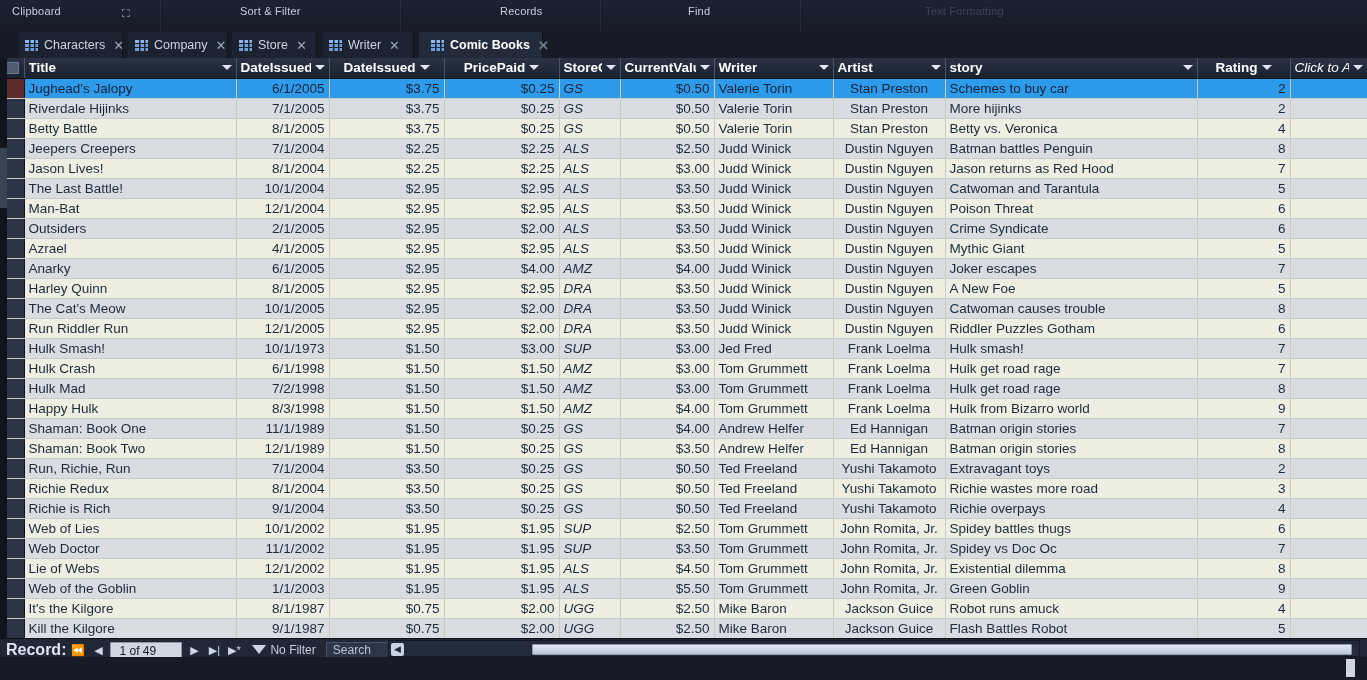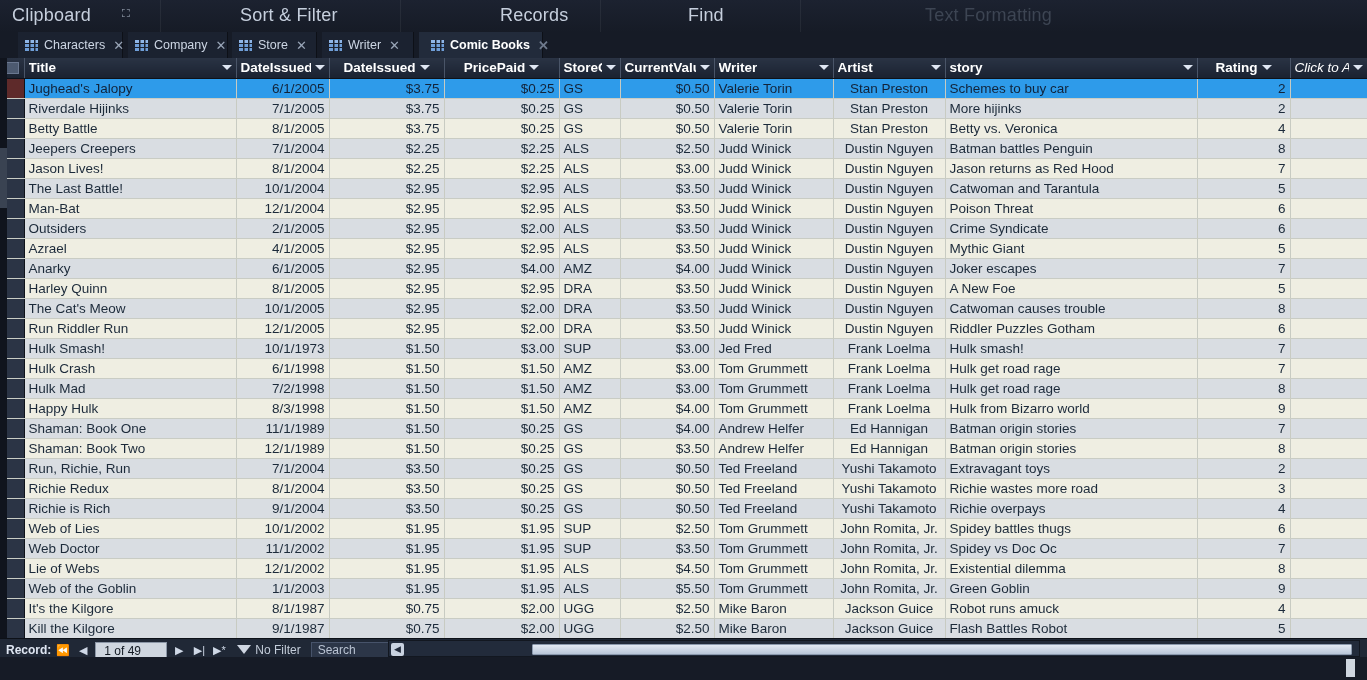--- a/index.html
+++ b/index.html
@@ -11,21 +11,21 @@
   }
   #app { position: relative; width: 1367px; height: 680px; background: #1a1f2b; }
 
   
   .ribbon {
     position: absolute; left: 0; top: 0; width: 1367px; height: 32px;
     background: linear-gradient(180deg,#1c2230 0%,#161b26 100%);
     color: #c9d2e0;
   }
   .ribbon-group {
-    position: absolute; top: 5px; font-size: 18px; color: #c6cfdd;
+    position: absolute; top: 5px; font-size: 11px; color: #c6cfdd;
     white-space: nowrap; letter-spacing: .2px;
   }
   .ribbon-group.faint { color: #3d4553; }
   .ribbon-sep {
     position: absolute; top: 0; width: 1px; height: 32px;
     background: rgba(255,255,255,.06);
   }
   .dialog-launcher {
     position: absolute; top: 7px; left: 122px;
     width: 12px; height: 12px; color: #aab4c4; font-size: 11px; line-height: 12px;
@@ -108,39 +108,39 @@
   td.rowsel {
     width: 24px; padding: 0;
     background: #2b3445 !important; border-right: 1px solid #0f131b;
   }
   tr.sel td.rowsel { background: #5e2a2a !important; }
 
   .c-title   { text-align: left; }
   .c-date    { text-align: right; margin-left: 9px; }
   .c-pi      { text-align: right; }
   .c-pp      { text-align: right; }
-  .c-store   { text-align: left; }
+  .c-store   { text-align: left; font-style: italic; }
   .c-cv      { text-align: right; }
   .c-writer  { text-align: left; }
   .c-artist  { text-align: center; }
   .c-story   { text-align: left; }
   .c-rating  { text-align: right; }
   .c-add     { text-align: left; }
 
   
   .statusbar {
     position: absolute; left: 0; top: 638px; width: 1367px; height: 22px;
     background: #1d2troubles;
   }
   .statusbar {
     background: #202836; border-top: 1px solid #0d1118;
     display: flex; align-items: center; gap: 0;
   }
   .recnav { display: flex; align-items: center; height: 22px; padding-left: 6px; gap: 4px; }
-  .recnav .lbl { color: #dfe6f2; font-size: 12px; font-weight: bold; }
+  .recnav .lbl { color: #dfe6f2; font-size: 16px; font-weight: bold; }
   .navbtn {
     color: #cfd8e6; font-size: 11px; width: 16px; text-align: center;
     line-height: 22px; cursor: default;
   }
   .recbox {
     background: #cfd6df; color: #111821; font-size: 12px;
     height: 16px; line-height: 16px; padding: 0 8px; min-width: 72px;
     border: 1px solid #8b96a6;
   }
   .nofilter {

